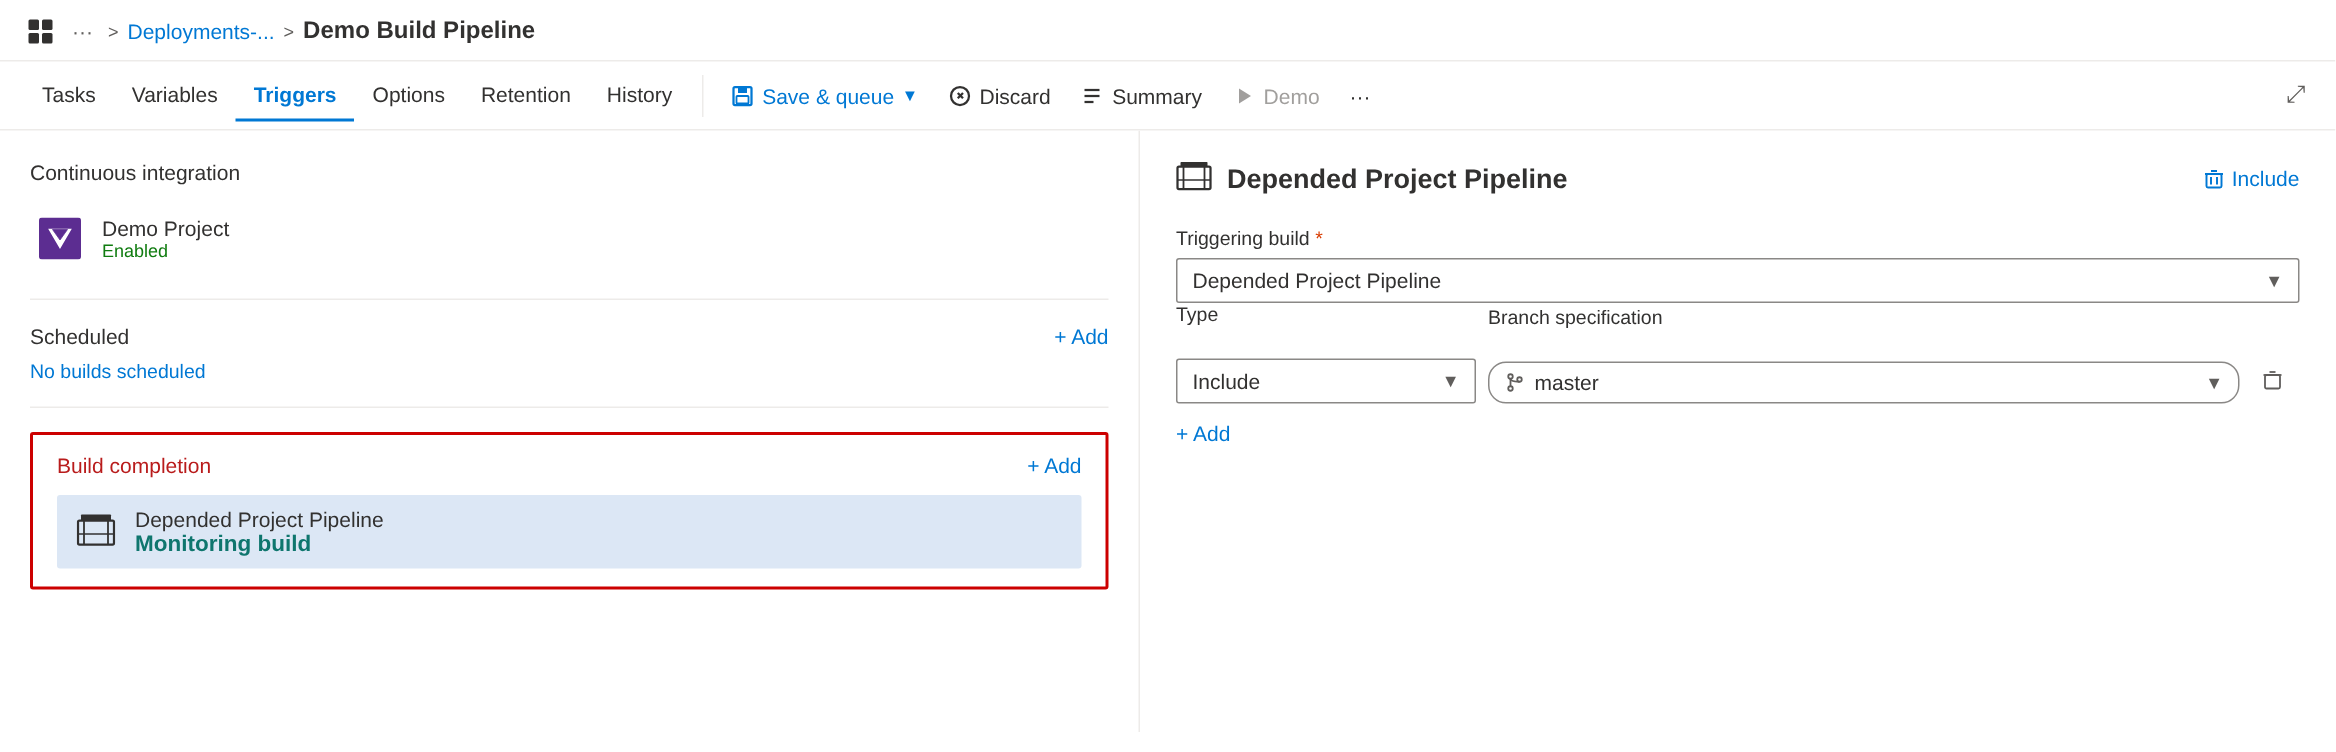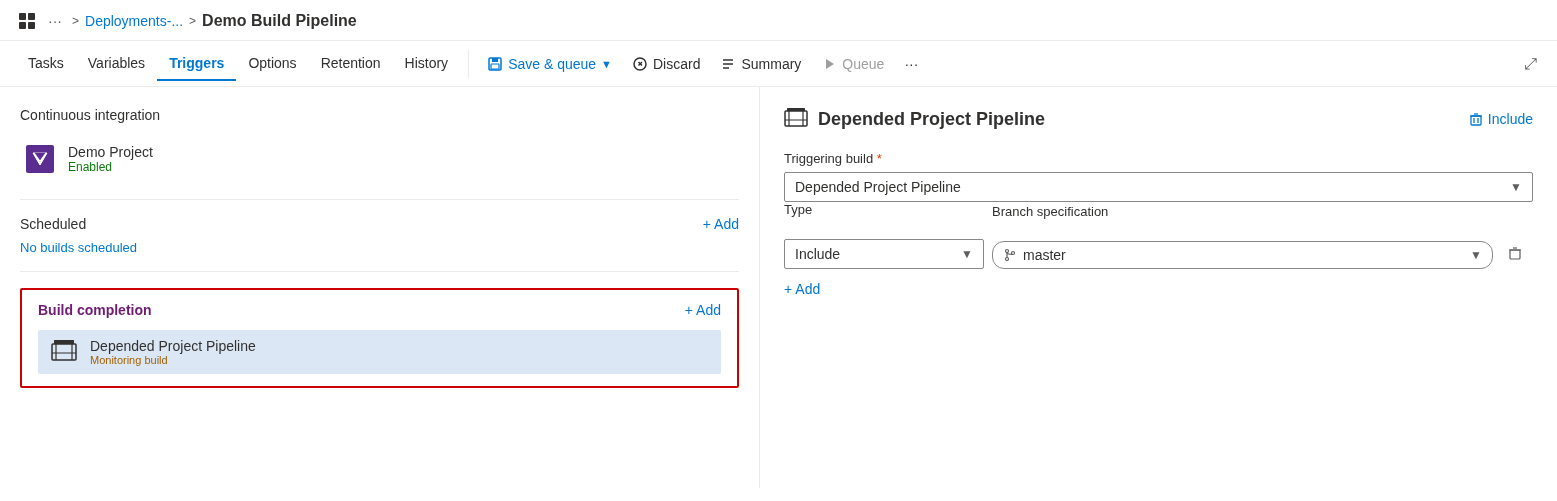--- a/index.html
+++ b/index.html
@@ -121,34 +121,34 @@
     .build-completion-section {
       border: 2px solid #cc0000;
       border-radius: 2px;
       padding: 12px 16px;
       margin-top: 8px;
     }
     .build-completion-header {
       display: flex; align-items: center; justify-content: space-between;
       margin-bottom: 12px;
     }
-    .bc-title { font-size: 14px; font-weight: 700; color: #701a75; }
+    .bc-title { font-size: 14px; font-weight: 400; color: #b91c1c; }
 
     .pipeline-item {
       display: flex; align-items: center; gap: 12px;
       padding: 8px 12px;
       background: #dce7f5;
       border-radius: 2px;
     }
     .pipeline-item-icon {
       width: 28px; height: 28px;
       display: flex; align-items: center; justify-content: center;
     }
     .pipeline-item-label { font-size: 14px; font-weight: 500; color: #323130; }
-    .pipeline-item-sub { font-size: 11px; color: #a16207; }
+    .pipeline-item-sub { font-size: 15px; color: #0f766e; font-weight: bold; }
 
     
     .right-panel {
       flex: 1;
       padding: 20px 24px;
       overflow-y: auto;
     }
     .right-panel-header {
       display: flex; align-items: center; justify-content: space-between;
       margin-bottom: 20px;
@@ -269,21 +269,21 @@
       <line x1="3" y1="8" x2="13" y2="8" stroke="#323130" stroke-width="1.5"></line>
       <line x1="3" y1="12" x2="9" y2="12" stroke="#323130" stroke-width="1.5"></line>
     </svg>
     <span>Summary</span>
   </button>
 
   <button class="toolbar-btn disabled">
     <svg width="16" height="16" viewBox="0 0 16 16" fill="none">
       <polygon points="5,3 13,8 5,13" fill="#a19f9d"></polygon>
     </svg>
-    <span style="color:#a19f9d;">Queue</span>
+    <span style="color:#a19f9d;">Demo</span>
   </button>
 
   <button class="toolbar-btn">
     <span>···</span>
   </button>
 
   <span class="expand-btn">⤢</span>
 </div>
 
 <div class="main-content">

